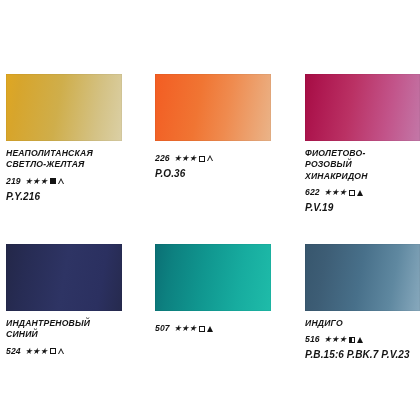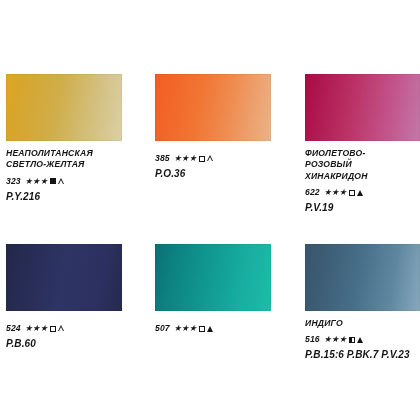--- a/index.html
+++ b/index.html
@@ -151,36 +151,36 @@
 <div class="chart">
 
   <div class="row row-0">
 
     <div class="cell col-0">
       <div class="swatch" style="background: linear-gradient(100deg, #dfa722 0%, #d7a52c 12%, #cfae4b 45%, #d4c285 78%, #dbd0a6 100%);"></div>
       <div class="info">
         <div class="pname">НЕАПОЛИТАНСКАЯ
 СВЕТЛО-ЖЕЛТАЯ</div>
         <div class="codeline">
-          <span class="pcode">323</span>
+          <span class="pcode">219</span>
           <span class="symbols">
             <span class="star">★★★</span>
             <span class="sq filled"></span>
             <span class="tri open"></span>
           </span>
         </div>
         <div class="pigment">P.Y.216</div>
       </div>
     </div>
 
     <div class="cell col-1">
       <div class="swatch" style="background: linear-gradient(100deg, #f35d22 0%, #f26327 10%, #f07533 38%, #ef8b4f 62%, #eab489 100%);"></div>
       <div class="info">
         <div class="codeline">
-          <span class="pcode">385</span>
+          <span class="pcode">226</span>
           <span class="symbols">
             <span class="star">★★★</span>
             <span class="sq"></span>
             <span class="tri open"></span>
           </span>
         </div>
         <div class="pigment">P.O.36</div>
       </div>
     </div>
 
@@ -202,29 +202,30 @@
       </div>
     </div>
 
   </div>
 
   <div class="row row-1">
 
     <div class="cell col-0">
       <div class="swatch" style="background: linear-gradient(100deg, #232748 0%, #272c54 18%, #2e3464 50%, #2b3060 80%, #262a4e 100%);"></div>
       <div class="info">
+        <div class="pname">ИНДАНТРЕНОВЫЙ
+СИНИЙ</div>
         <div class="codeline">
           <span class="pcode">524</span>
           <span class="symbols">
             <span class="star">★★★</span>
             <span class="sq"></span>
             <span class="tri open"></span>
           </span>
         </div>
-        <div class="pigment">P.B.60</div>
       </div>
     </div>
 
     <div class="cell col-1">
       <div class="swatch" style="background: linear-gradient(100deg, #0b6f74 0%, #0d8180 16%, #10968f 42%, #17ac9f 72%, #1fbca9 100%);"></div>
       <div class="info">
         <div class="codeline">
           <span class="pcode">507</span>
           <span class="symbols">
             <span class="star">★★★</span>

